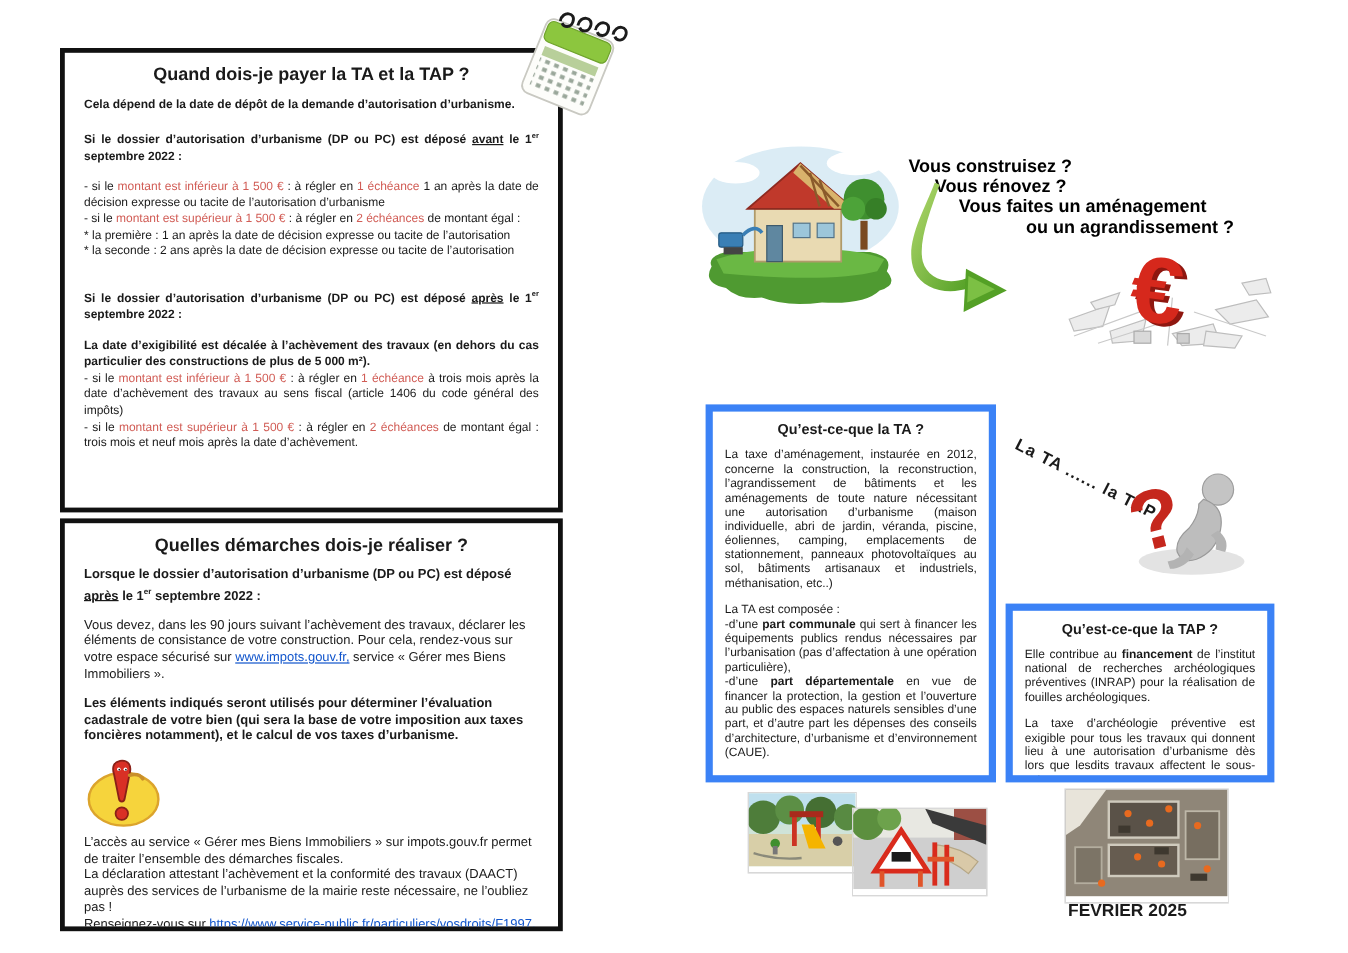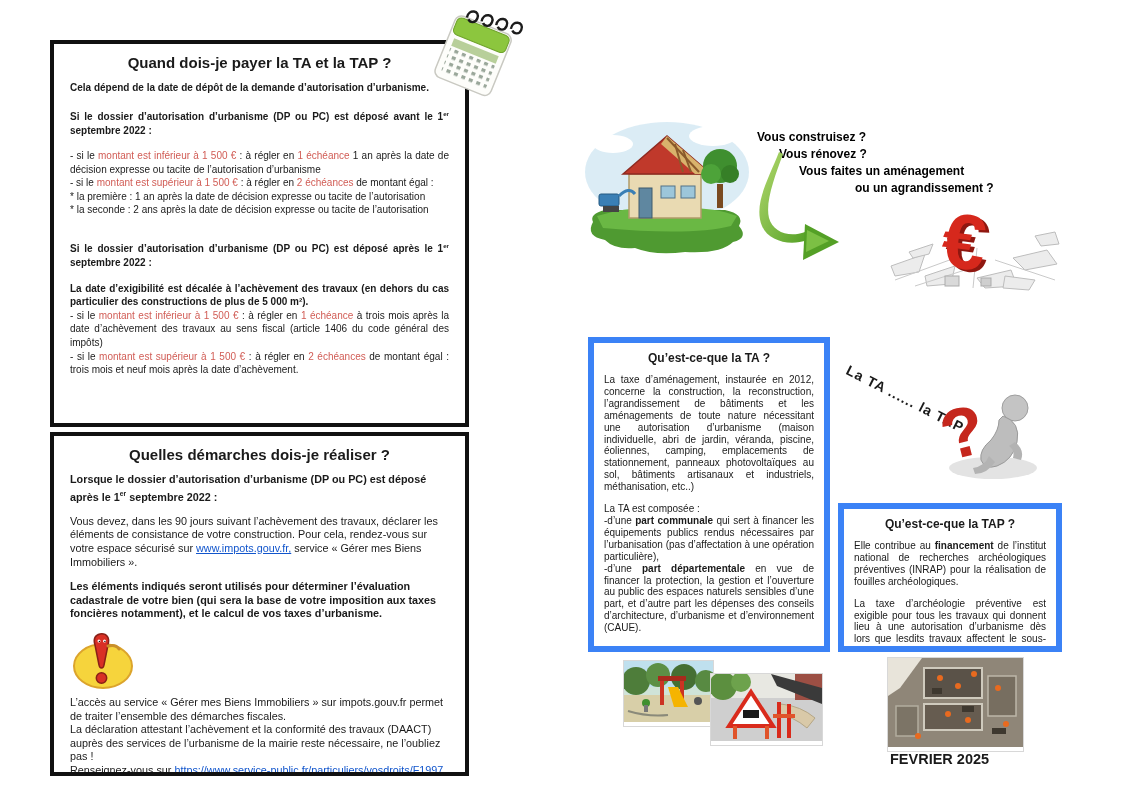--- a/index.html
+++ b/index.html
@@ -10,27 +10,27 @@
   .bigbox{border:4px solid #111;background:#fff;box-sizing:border-box;overflow:hidden;}
   #box-when{left:38px;top:40px;width:419px;height:387px;padding:6px 16px;}
   #box-steps{left:38px;top:432px;width:419px;height:344px;padding:6px 16px;}
   .bigbox h2{font-size:15px;text-align:center;margin:4px 0 10px 0;}
   #box-when p{font-size:10px;line-height:13.6px;margin:0 0 12px 0;text-align:justify;}
   #box-when p.tight{margin-bottom:0;}
   #box-when p.gapbig{margin-bottom:22px;}
   #box-steps p{font-size:10.8px;line-height:13.6px;margin:0 0 11px 0;text-align:left;}
   #box-steps h2{}
   .b{font-weight:bold;}
-  .u{}
+  .u{text-decoration:underline;}
   .red{color:#d15c55;}
   .sup{vertical-align:super;font-size:0.62em;}
   .link{color:#1155cc;text-decoration:underline;}
   .blue{color:#1155cc;}
   
-  .q{position:absolute;font-size:12px;font-weight:bold;color:#000;white-space:nowrap;}
+  .q{position:absolute;font-size:15px;font-weight:bold;color:#000;white-space:nowrap;}
   #q0{left:757px;top:130px;} #q1{left:779px;top:147px;}
   #q2{left:799px;top:164px;} #q3{left:855px;top:181px;}
   
   .smallbox{border:6px solid #3b82f6;background:#fff;box-sizing:border-box;overflow:hidden;padding:5px 10px;}
   #ta-box{left:588px;top:337px;width:242px;height:315px;}
   #tap-box{left:838px;top:503px;width:224px;height:149px;}
   .smallbox h3{font-size:12px;text-align:center;margin:3px 0 9px 0;}
   .smallbox p{font-size:10px;line-height:11.9px;margin:0 0 10px 0;text-align:justify;}
   #ta-tap-label{left:851px;top:362px;font-size:14px;font-weight:bold;letter-spacing:1px;
                 transform:rotate(27deg);transform-origin:0 0;white-space:nowrap;}

